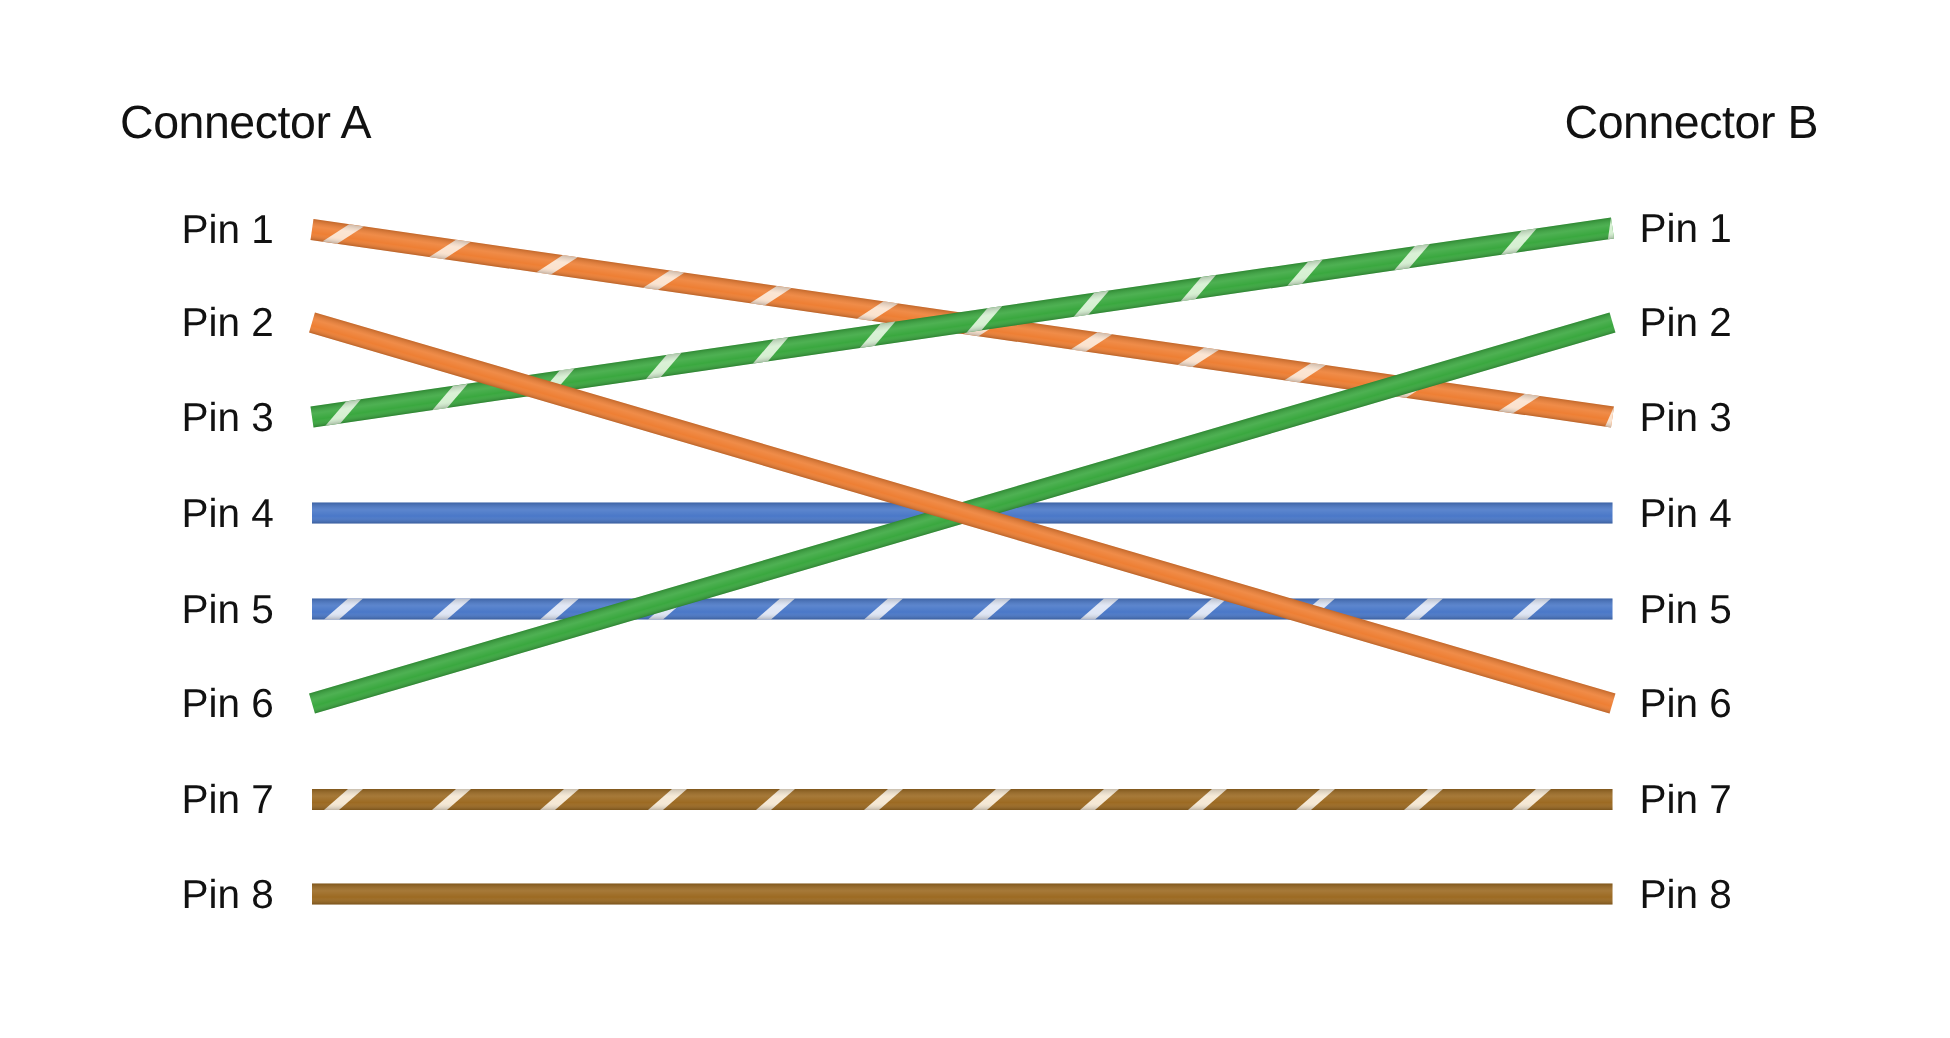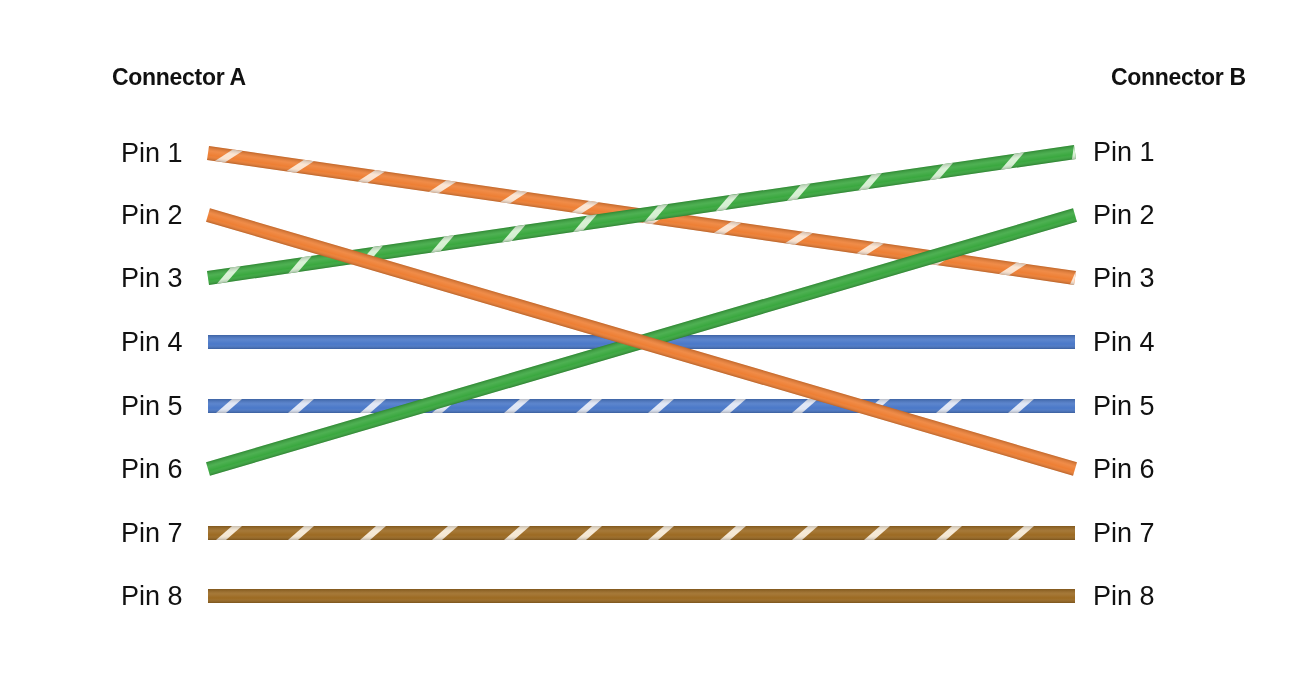--- a/index.html
+++ b/index.html
@@ -1,20 +1,20 @@
 <!DOCTYPE html>
 <html><head>
 <meta charset="utf-8">
 <style>
   html, body { margin:0; padding:0; background:#ffffff; }
   body { width:1300px; height:692px; position:relative; overflow:hidden;
          font-family:"Liberation Sans", "DejaVu Sans", sans-serif; color:#111; }
-  .conn-title { position:absolute; top:64px; font-weight:bold; font-size:23px; letter-spacing:-0.3px;margin-left:32px; }
+  .conn-title { position:absolute; top:64px; font-weight:normal; font-size:31px; letter-spacing:-0.3px; }
   #title-a { left:80px; }
-  #title-b { left:1079px; }
+  #title-b { left:1043px; }
   .pin-label { position:absolute; font-size:27px; height:32px; line-height:32px;text-align:right; }
   .pin-label.left { left:121px; }
   .pin-label.right { left:1093px; }
   svg#wires { position:absolute; left:0; top:0; }
 </style>
 </head>
 <body>
 
 <div class="conn-title" id="title-a">Connector A</div>
 <div class="conn-title" id="title-b">Connector B</div>

